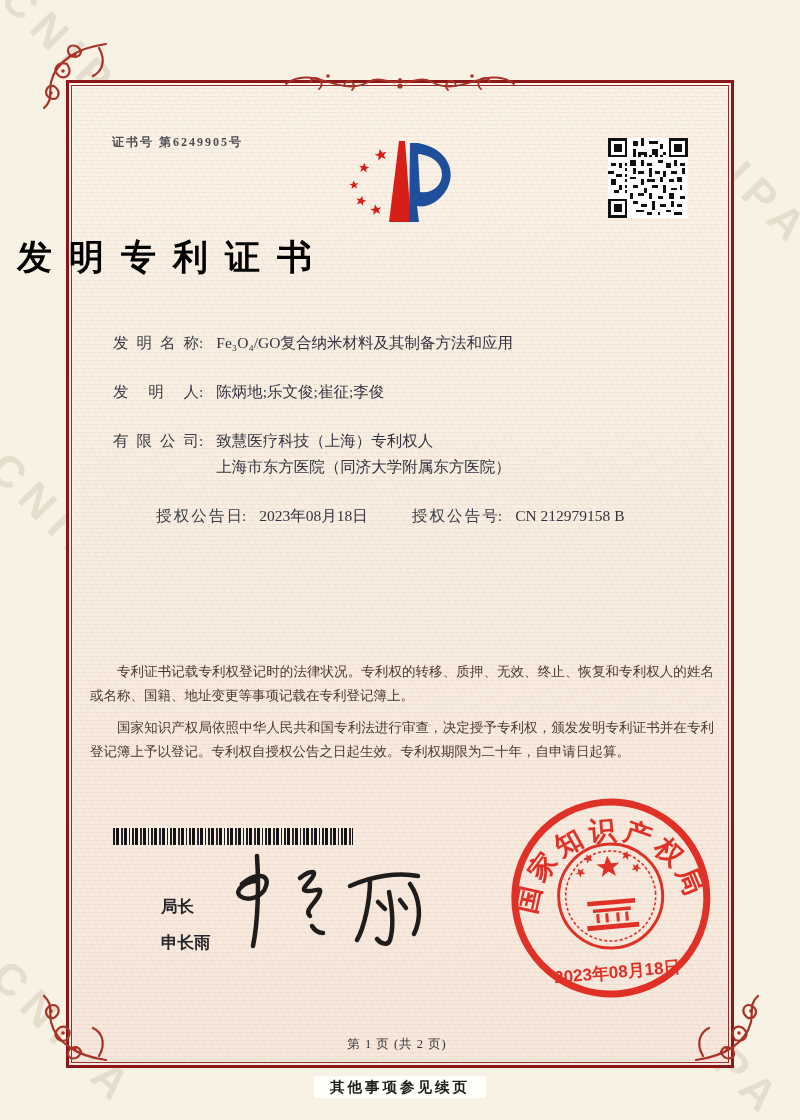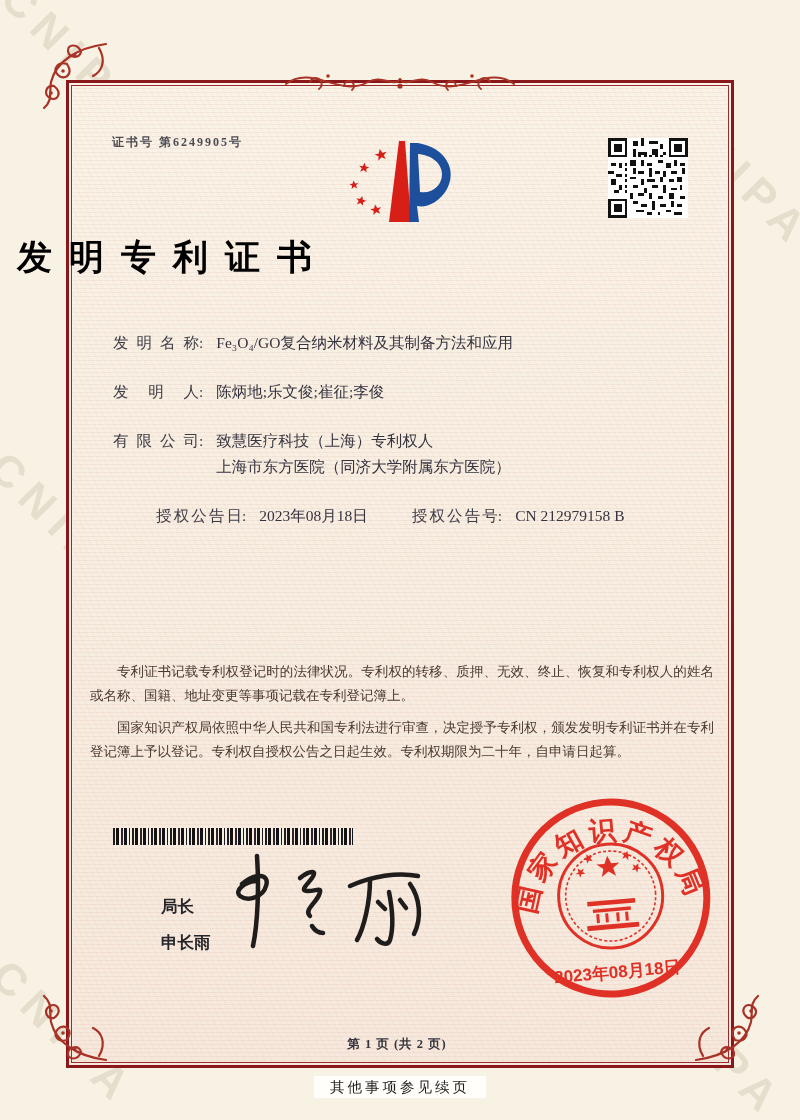--- a/index.html
+++ b/index.html
@@ -70,24 +70,24 @@
   }
   .signer{
     position:absolute;left:113px;top:888px;
     font-family:"Liberation Sans","DejaVu Sans",sans-serif;
     font-size:16.5px;font-weight:bold;color:#26262a;line-height:36px;margin-left:48px;
   }
   .signature{position:absolute;left:212px;top:840px;}
   .seal{position:absolute;left:503px;top:797px;transform:rotate(-5deg);opacity:.96;}
   .page-num{
     position:absolute;left:66px;top:1036px;width:662px;text-align:center;
-    font-size:12.5px;color:#35343e;letter-spacing:1px;font-weight:bold;
+    font-size:12.5px;color:#35343e;letter-spacing:1px;
   }
   .footer-note{position:absolute;left:0;top:1078px;width:800px;text-align:center;font-size:14.5px;color:#1f1e1e;}
-  .footer-note span{background:rgba(255,255,252,0.9);padding:3px 16px;letter-spacing:3px;}
+  .footer-note span{background:rgba(255,255,252,0.9);padding:3px 16px;letter-spacing:3px;font-weight:bold;}
 </style>
 </head>
 <body>
 
 <div id="page">
 
   <div class="wm" style="left:-18px;top:30px">CNIPA</div>
   <div class="wm" style="left:648px;top:150px">CNIPA</div>
   <div class="wm" style="left:468px;top:340px">CNIPA</div>
   <div class="wm" style="left:-30px;top:500px">CNIPA</div>

